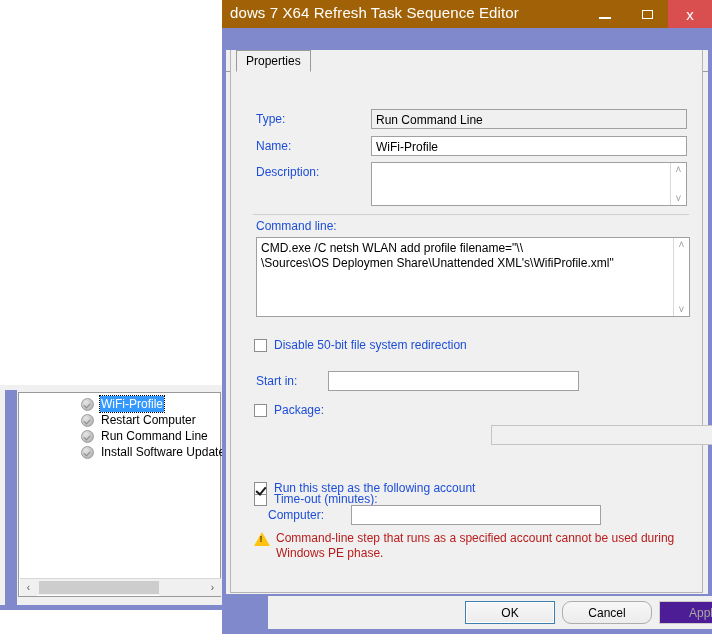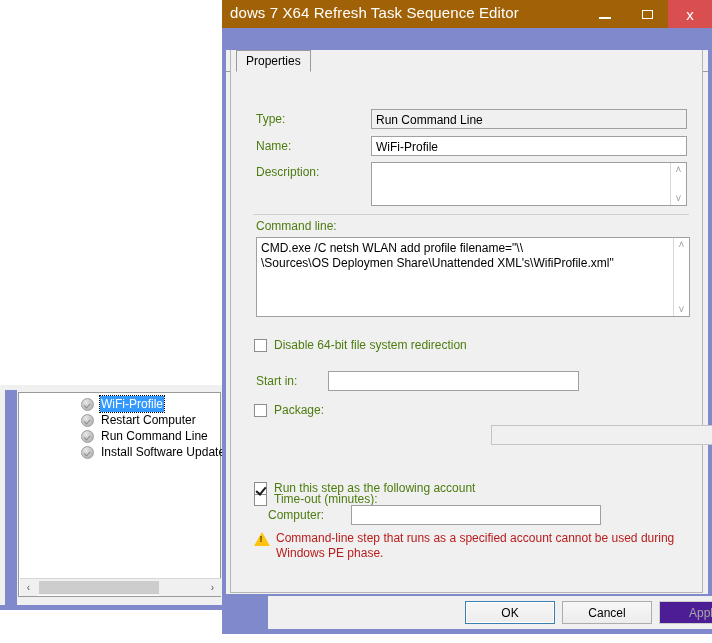--- a/index.html
+++ b/index.html
@@ -195,21 +195,21 @@
     position: absolute;
     left: 4px; top: 0px;
     width: 473px; height: 543px;
     border: 1px solid #b4b4b4;
     border-top: none;
     background: #f0f0f0;
     box-sizing: border-box;
   }
 
   .row { position: absolute; display: flex; align-items: center; }
-  .field-label { font-size: 12px; color: #4d7c0f; white-space: nowrap; }
+  .field-label { font-size: 12px; color: #1d4ed8; white-space: nowrap; }
 
   .txtbox {
     background: #ffffff;
     border: 1px solid #a0a0a0;
     box-sizing: border-box;
     font-size: 12px;
     color: #000;
     padding: 2px 4px;
     line-height: 16px;
     font-family: "Liberation Sans", sans-serif;
@@ -329,21 +329,21 @@
 
   
   #bottom-bar {
     position: absolute;
     left: 4px; top: 596px;
     width: 482px; height: 33px;
     background: #f0f0f0;
     margin-left: 42px;
   }
   #ok-btn { position: absolute; left: 197px; top: 5px; width: 90px; height: 23px; }
-  #cancel-btn { position: absolute; left: 294px; top: 5px; width: 90px; height: 23px; }
+  #cancel-btn { position: absolute; left: 294px; top: 5px; width: 90px; height: 23px; border-radius: 9px; }
   #apply-btn { position: absolute; left: 391px; top: 5px; width: 90px; height: 23px; }
 
   #dialog-bottom-edge {
     position: absolute; left: 0; top: 629px; width: 490px; height: 5px;
     background: #8189cd;
   }
 </style>
 </head>
 <body>
 
@@ -431,21 +431,21 @@
         <div id="cmd-box">
           <div id="cmd-text">CMD.exe /C netsh WLAN add profile filename="\\                         \Sources\OS Deploymen Share\Unattended XML's\WifiProfile.xml"</div>
           <div class="vscroll">
             <span>˄</span>
             <span>˅</span>
           </div>
         </div>
 
         <div class="row" id="chk-redirect-row">
           <span class="chk"></span>
-          <span class="field-label">Disable 64-bit file system redirection</span>
+          <span class="field-label">Disable 50-bit file system redirection</span>
         </div>
 
         <div class="row field-label" id="startin-label">Start in:</div>
         <div class="txtbox" id="startin-box"></div>
 
         <div class="row" id="chk-package-row">
           <span class="chk"></span>
           <span class="field-label">Package:</span>
         </div>
         <div class="txtbox disabled" id="package-box"></div>

